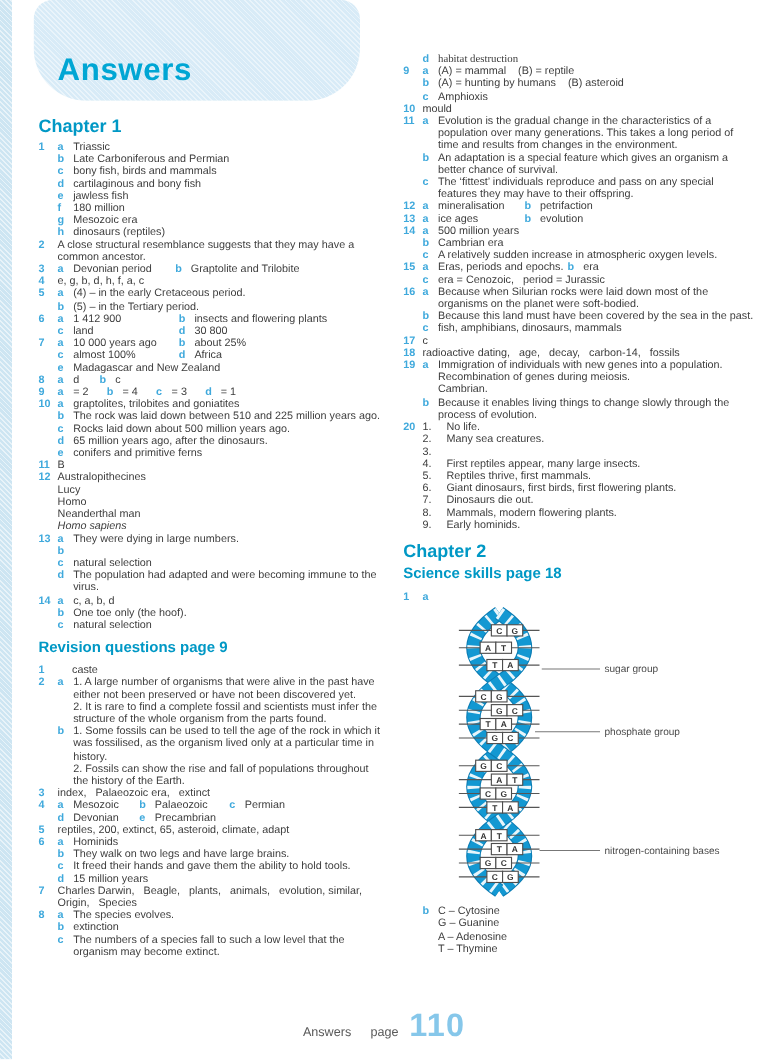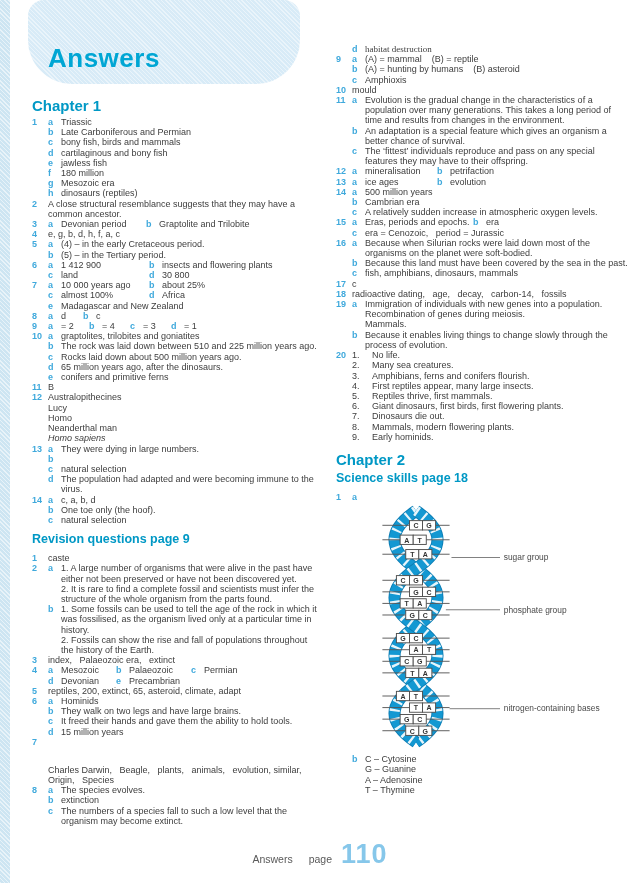--- a/index.html
+++ b/index.html
@@ -236,21 +236,21 @@
         <span class="txt" style="flex: 1 1 auto;">One toe only (the hoof).</span>
       </div>
       <div class="row">
         <span class="num"></span>
         <span class="let">c</span>
         <span class="txt" style="flex: 1 1 auto;">natural selection</span>
       </div>
       <div class="section mt">Revision questions page 9</div>
       <div class="row">
         <span class="num">1</span>
-        <span class="txt" style="flex: 1 1 auto;">caste</span>
+        <span class="txt" style="flex: 1 1 auto; margin-left: 12px;">caste</span>
       </div>
       <div class="row">
         <span class="num">2</span>
         <span class="let">a</span>
         <span class="txt" style="flex: 1 1 auto;">1. A large number of organisms that were alive in the past have either not been preserved or have not been discovered yet.</span>
       </div>
       <div class="row">
         <span class="num"></span>
         <span class="let"></span>
         <span class="txt" style="flex: 1 1 auto;">2. It is rare to find a complete fossil and scientists must infer the structure of the whole organism from the parts found.</span>
@@ -304,21 +304,21 @@
         <span class="let">c</span>
         <span class="txt" style="flex: 1 1 auto;">It freed their hands and gave them the ability to hold tools.</span>
       </div>
       <div class="row">
         <span class="num"></span>
         <span class="let">d</span>
         <span class="txt" style="flex: 1 1 auto;">15 million years</span>
       </div>
       <div class="row">
         <span class="num">7</span>
-        <span class="txt" style="flex: 1 1 auto; margin-top: 28px;">Charles Darwin,   Beagle,   plants,   animals,   evolution, similar,   Origin,   Species</span>
+        <span class="txt" style="flex: 1 1 auto;">Charles Darwin,   Beagle,   plants,   animals,   evolution, similar,   Origin,   Species</span>
       </div>
       <div class="row">
         <span class="num">8</span>
         <span class="let">a</span>
         <span class="txt" style="flex: 1 1 auto;">The species evolves.</span>
       </div>
       <div class="row">
         <span class="num"></span>
         <span class="let">b</span>
         <span class="txt" style="flex: 1 1 auto;">extinction</span>
@@ -439,41 +439,40 @@
         <span class="txt" style="flex: 1 1 auto;">Immigration of individuals with new genes into a population.</span>
       </div>
       <div class="row">
         <span class="num"></span>
         <span class="let"></span>
         <span class="txt" style="flex: 1 1 auto;">Recombination of genes during meiosis.</span>
       </div>
       <div class="row">
         <span class="num"></span>
         <span class="let"></span>
-        <span class="txt" style="flex: 1 1 auto;">Mammals.</span>
+        <span class="txt" style="flex: 1 1 auto;">Cambrian.</span>
       </div>
       <div class="row">
         <span class="num"></span>
         <span class="let">b</span>
         <span class="txt" style="flex: 1 1 auto;">Because it enables living things to change slowly through the process of evolution.</span>
       </div>
       <div class="row">
         <span class="num">20</span>
         <span class="ord">1.</span>
         <span class="txt" style="flex: 1 1 auto;">No life.</span>
       </div>
       <div class="row">
         <span class="num"></span>
         <span class="ord">2.</span>
         <span class="txt" style="flex: 1 1 auto;">Many sea creatures.</span>
       </div>
       <div class="row">
         <span class="num"></span>
         <span class="ord">3.</span>
-        <span class="txt" style="flex: 1 1 auto;">Amphibians, ferns and conifers flourish.</span>
       </div>
       <div class="row">
         <span class="num"></span>
         <span class="ord">4.</span>
         <span class="txt" style="flex: 1 1 auto;">First reptiles appear, many large insects.</span>
       </div>
       <div class="row">
         <span class="num"></span>
         <span class="ord">5.</span>
         <span class="txt" style="flex: 1 1 auto;">Reptiles thrive, first mammals.</span>

